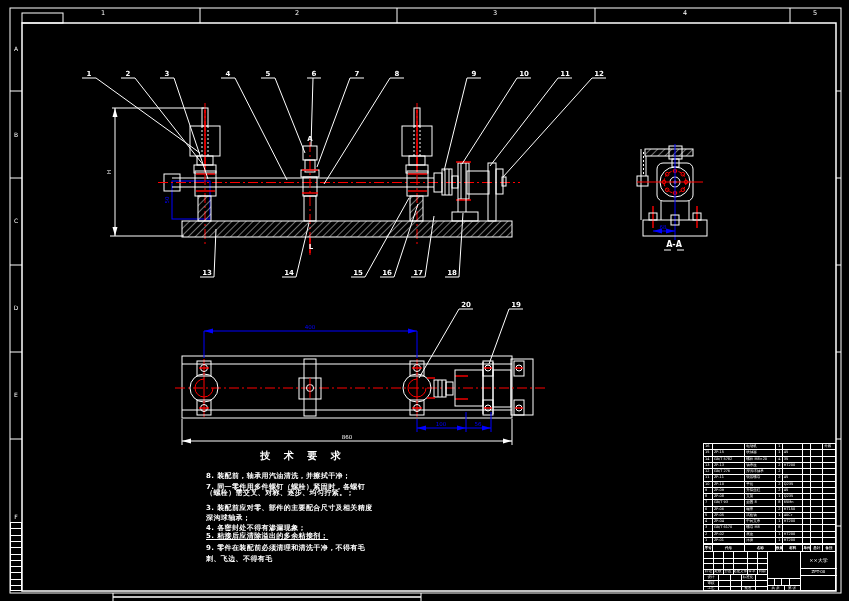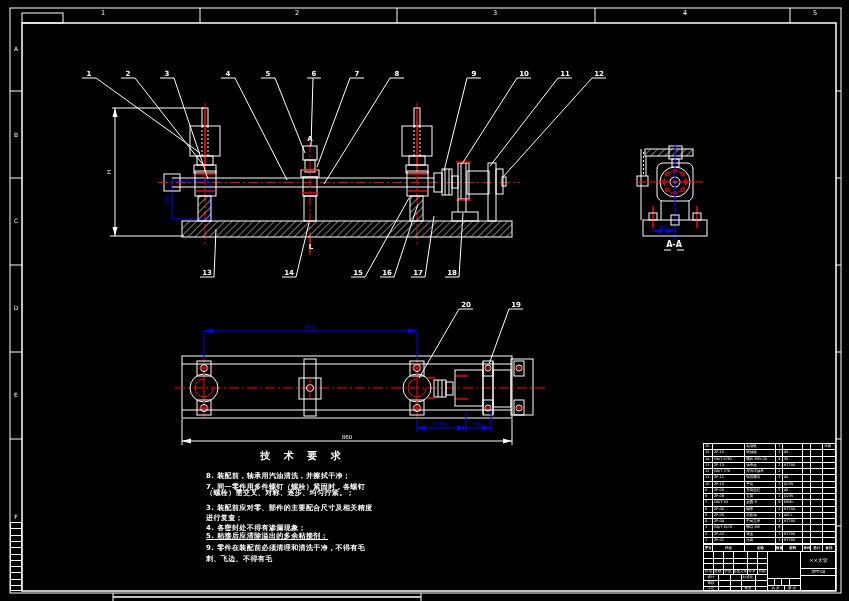--- a/index.html
+++ b/index.html
@@ -367,21 +367,21 @@
 <div class="zl" style="top:391px;">E</div>
 <div class="zl" style="top:513px;">F</div>
 
 <div class="rev"></div>
 
 <div class="tech-title">技 术 要 求</div>
 <div class="tech-line" style="top:471px;">8. 装配前，轴承用汽油清洗，并擦拭干净；</div>
 <div class="tech-line" style="top:482px;">7. 同一零件用多件螺钉（螺栓）紧固时，各螺钉</div>
 <div class="tech-line" style="top:488px;">（螺栓）需交叉、对称、逐步、均匀拧紧。；</div>
 <div class="tech-line" style="top:503px;">3. 装配前应对零、部件的主要配合尺寸及相关精度</div>
-<div class="tech-line" style="top:513px;">进行复查；</div>
+<div class="tech-line" style="top:513px;">深沟球轴承；</div>
 <div class="tech-line" style="top:523px;">4. 各密封处不得有渗漏现象；</div>
 <div class="tech-line" style="top:531px;text-decoration:underline;">5. 粘接后应清除溢出的多余粘接剂；</div>
 <div class="tech-line" style="top:543px;">9. 零件在装配前必须清理和清洗干净，不得有毛</div>
 <div class="tech-line" style="top:554px;">刺、飞边、不得有毛</div>
 
 <div class="bom">
   <div>
         <div class="bom-row">
           <div class="bc c0">16</div>
           <div class="bc c1"></div>

